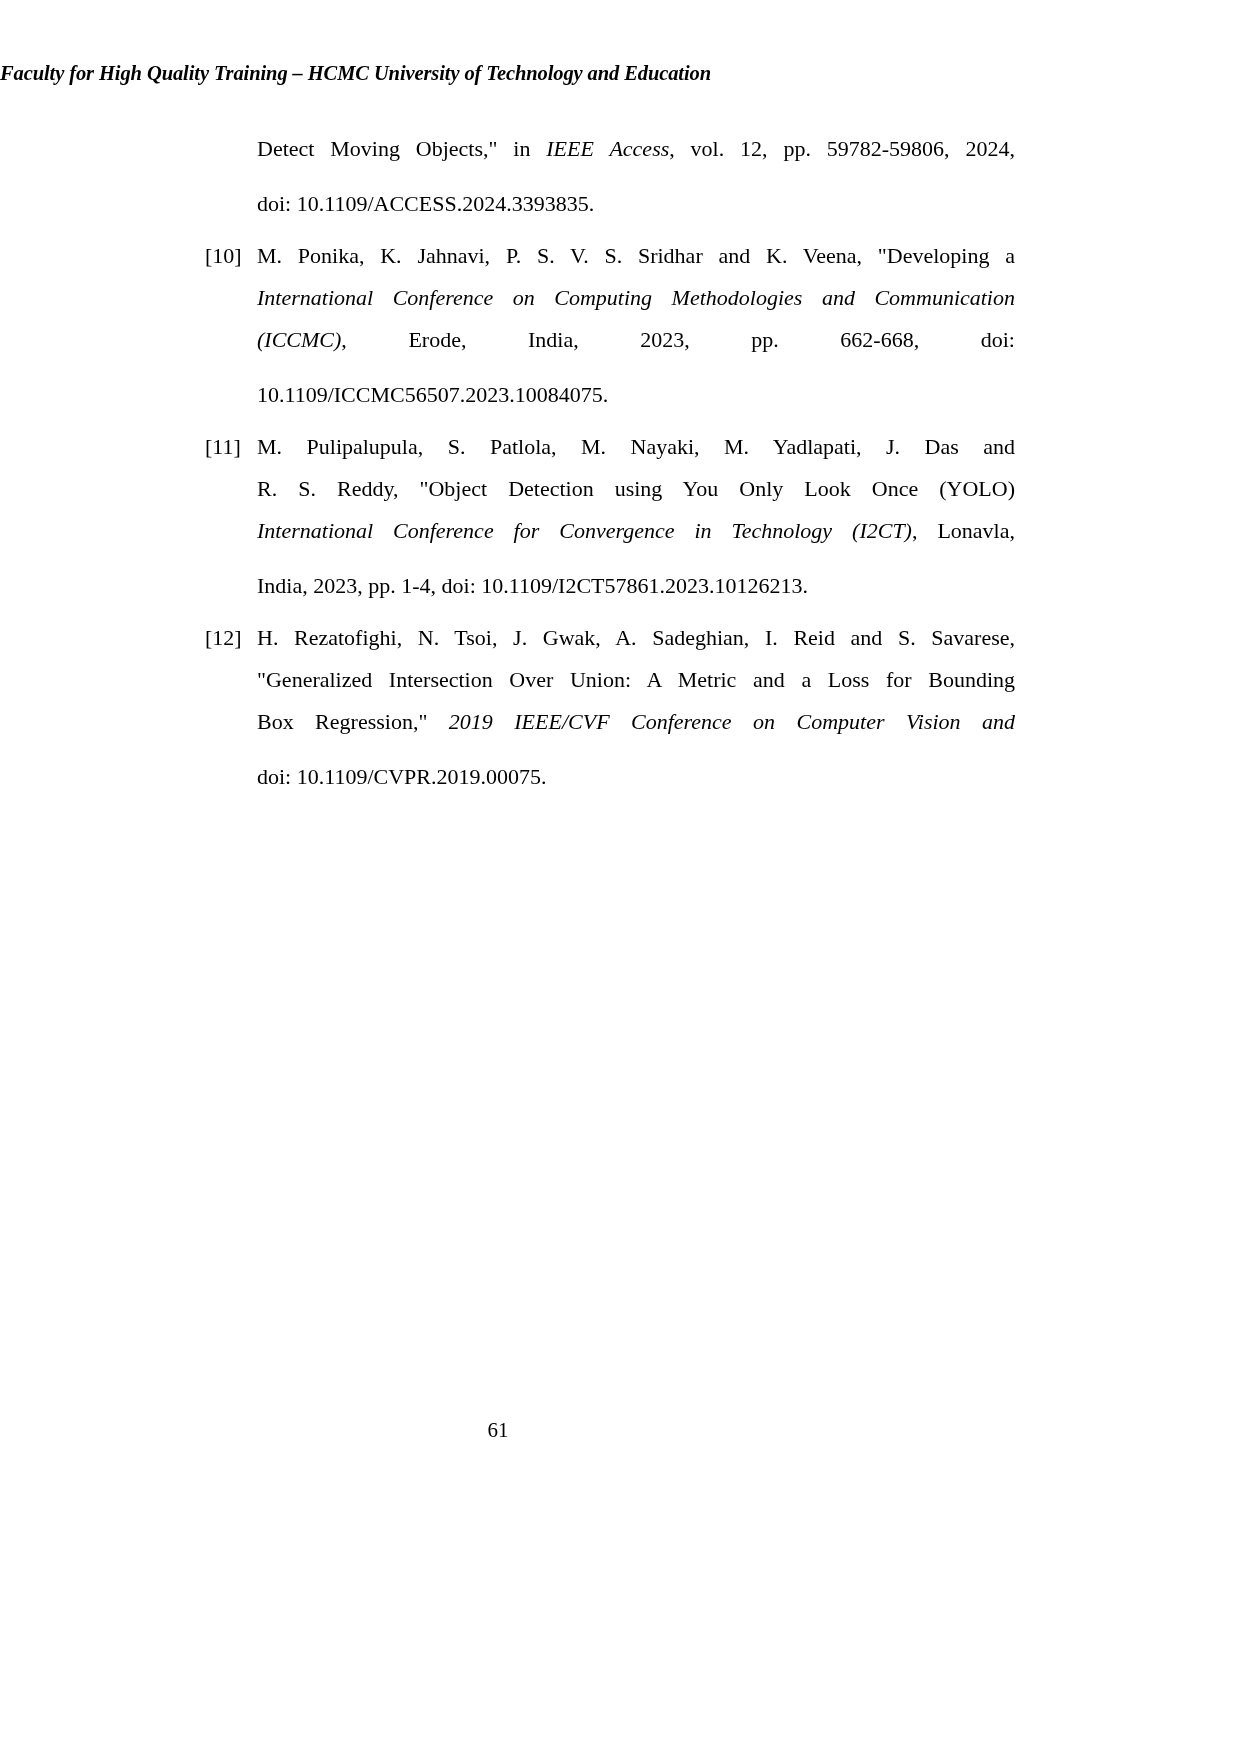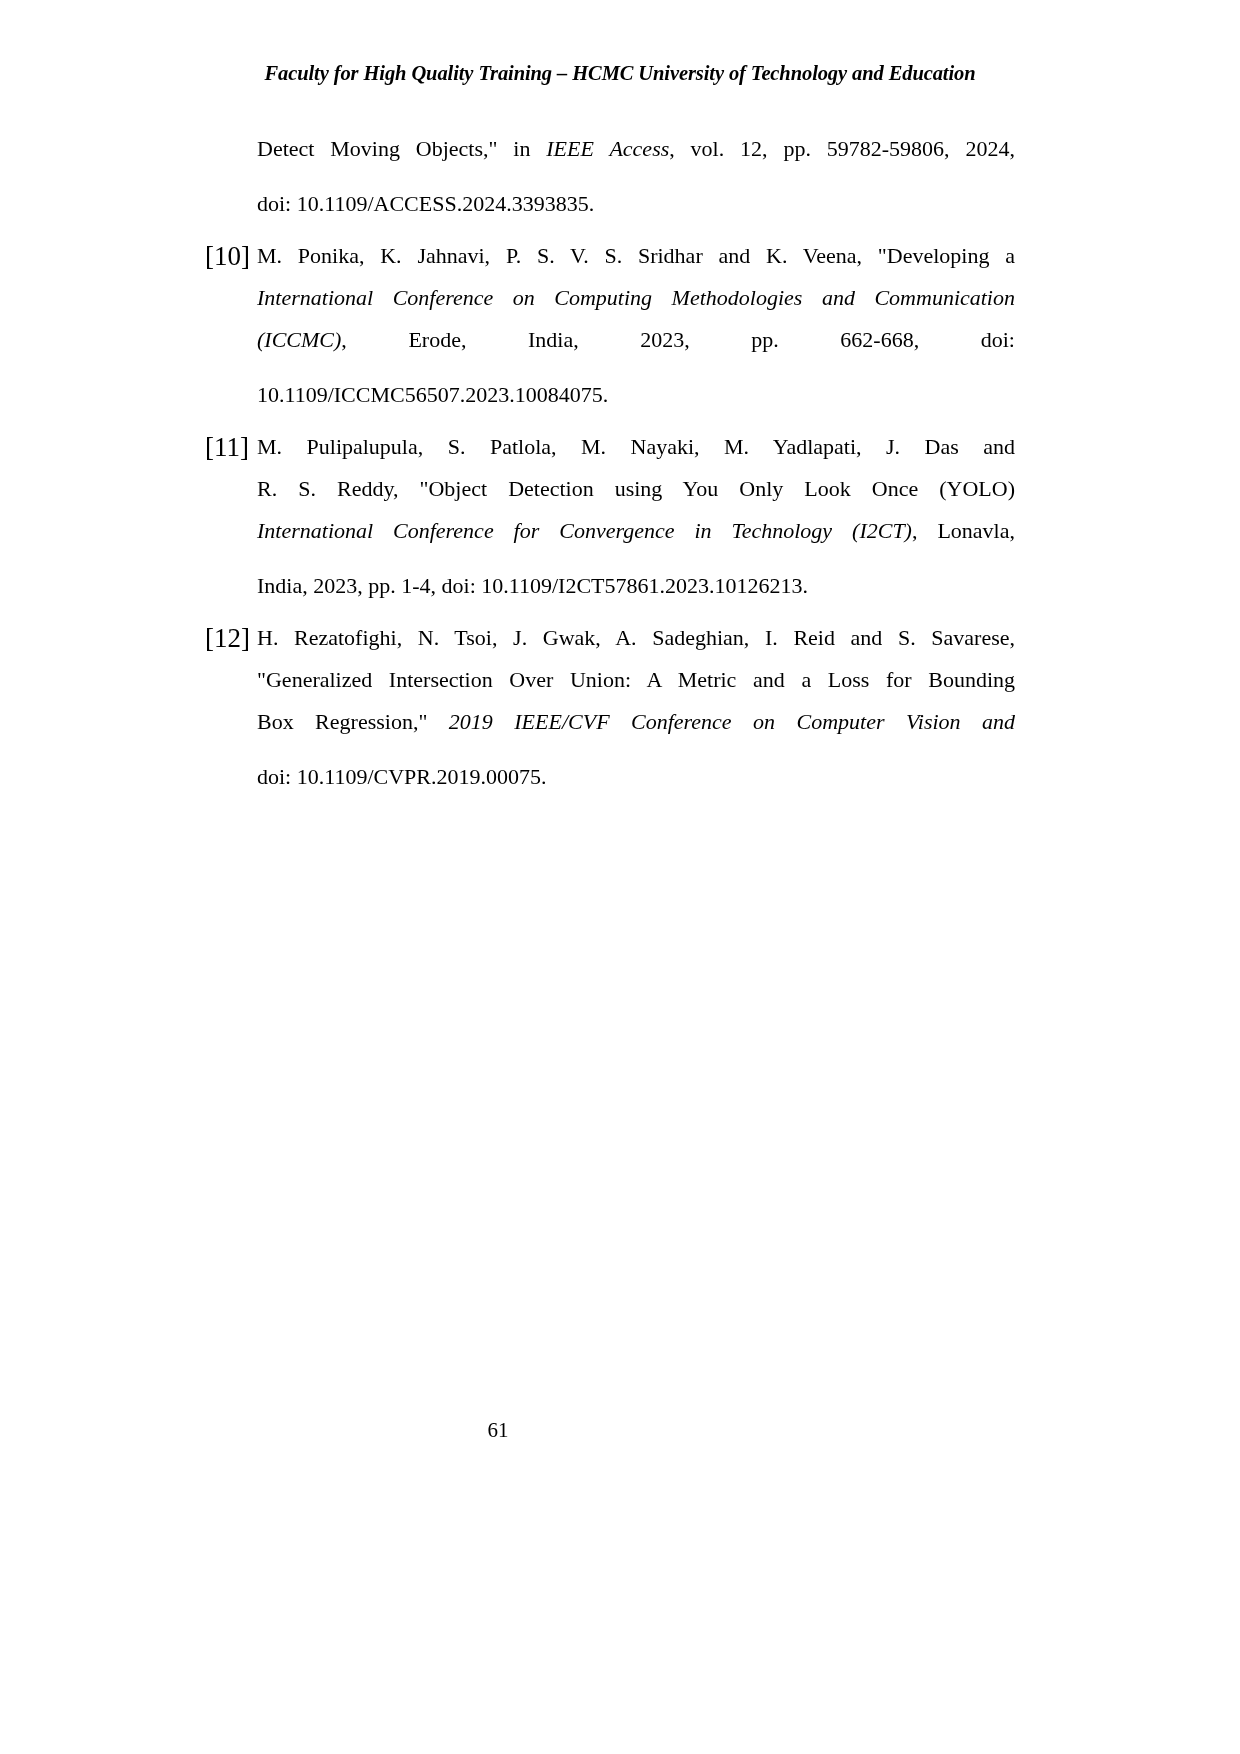--- a/index.html
+++ b/index.html
@@ -23,21 +23,20 @@
     height: 1754px;
     box-sizing: border-box;
   }
 
   
   .header {
     position: absolute;
     top: 62px;
     left: 0;
     width: 1240px;
-    text-align: center;
     font-style: italic;
     font-weight: bold;
     font-size: 20.5px;
     letter-spacing: -0.1px;
     white-space: nowrap;
   }
 
   
   .content {
     position: absolute;
@@ -59,21 +58,21 @@
     padding-left: 52px;
     margin-bottom: 10px;
   }
 
   .ref-label {
     position: absolute;
     left: 0;
     top: 0;
     width: 46px;
     text-align: left;
-    font-size: 27px;
+    font-size: 22px;
     line-height: 42px;
     white-space: nowrap;
   }
 
   .ref-body {
     display: block;
     font-size: 22px;
     line-height: 42px;
     text-align: justify;
   }

